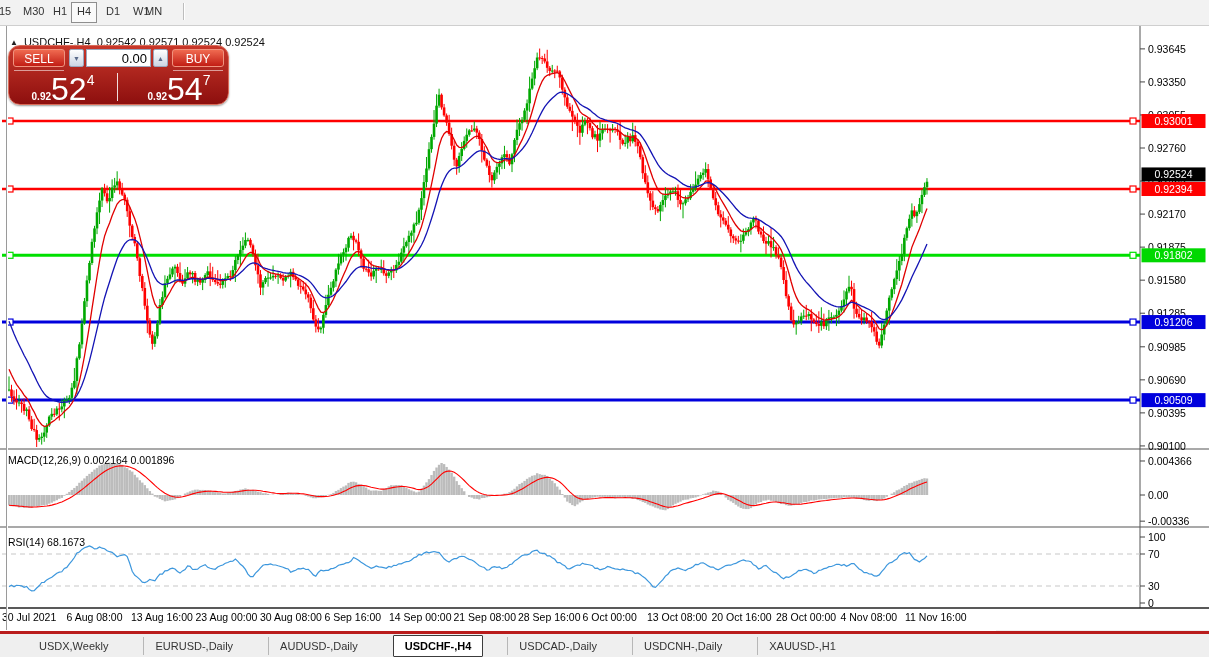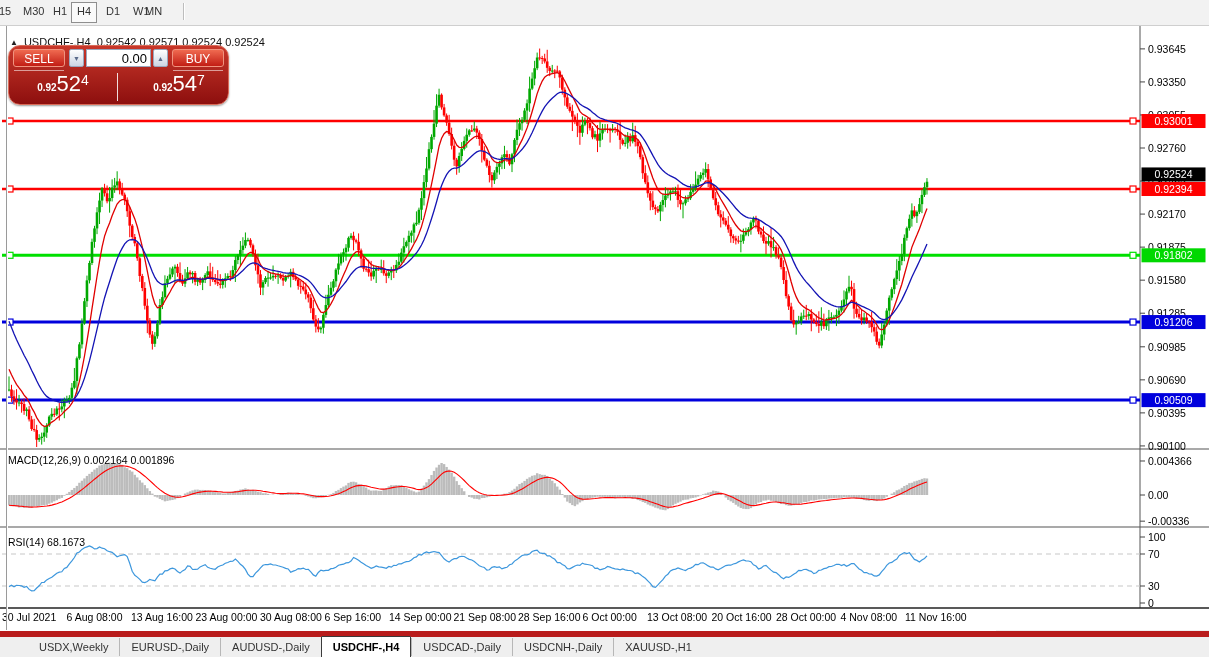--- a/index.html
+++ b/index.html
@@ -36,26 +36,26 @@
   #lot-dn{left:60px;}
   #lot-up{left:144px;}
   #lot-input{position:absolute;left:77px;top:3px;width:65px;height:18px;border:1px solid #9aa7bd;
     background:#fff;font-size:13px;text-align:right;padding:0 3px;box-sizing:border-box;
     font-family:"Liberation Sans",sans-serif;}
   .pricecell{position:absolute;top:25px;width:106px;height:31px;color:#fff;white-space:nowrap;
     text-align:center;}
   #sell-price{left:1px;}
   #buy-price{left:110px;padding-left:7px;}
   .pc-small{font-size:10px;font-weight:bold;vertical-align:baseline;}
-  .pc-big{font-size:22px;letter-spacing:0;}
+  .pc-big{font-size:32px;letter-spacing:0;}
   .pc-sup{font-size:14px;vertical-align:top;position:relative;top:1px;}
   #pdivider{position:absolute;left:108px;top:27px;width:1px;height:28px;background:rgba(255,255,255,.85);}
   
   #tabbar{position:absolute;left:0;top:631px;width:1209px;height:26px;background:#efefef;
-    border-top:6px solid #b91c1c;display:flex;align-items:center;padding-left:28px;box-sizing:border-box;}
+    border-top:3px solid #b91c1c;display:flex;align-items:center;padding-left:28px;box-sizing:border-box;gap:24px;}
   .tab{height:18px;line-height:18px;padding:0 11px;font-size:11px;color:#333;border-left:1px solid #b7b7b7;
     cursor:default;white-space:nowrap;}
   .tab:first-child{border-left:none;}
   .tab.active{background:#fff;border:1px solid #3c3c3c;border-radius:1px;height:20px;line-height:20px;
     font-weight:bold;color:#000;}
 </style>
 </head>
 <body>
 
 <div id="stage">

